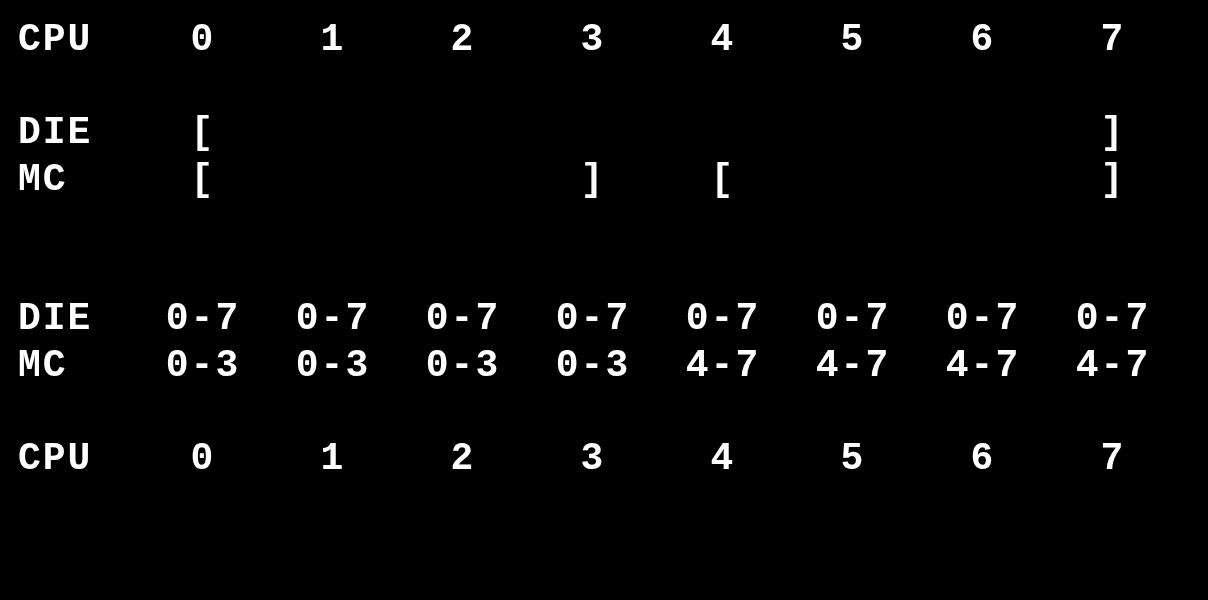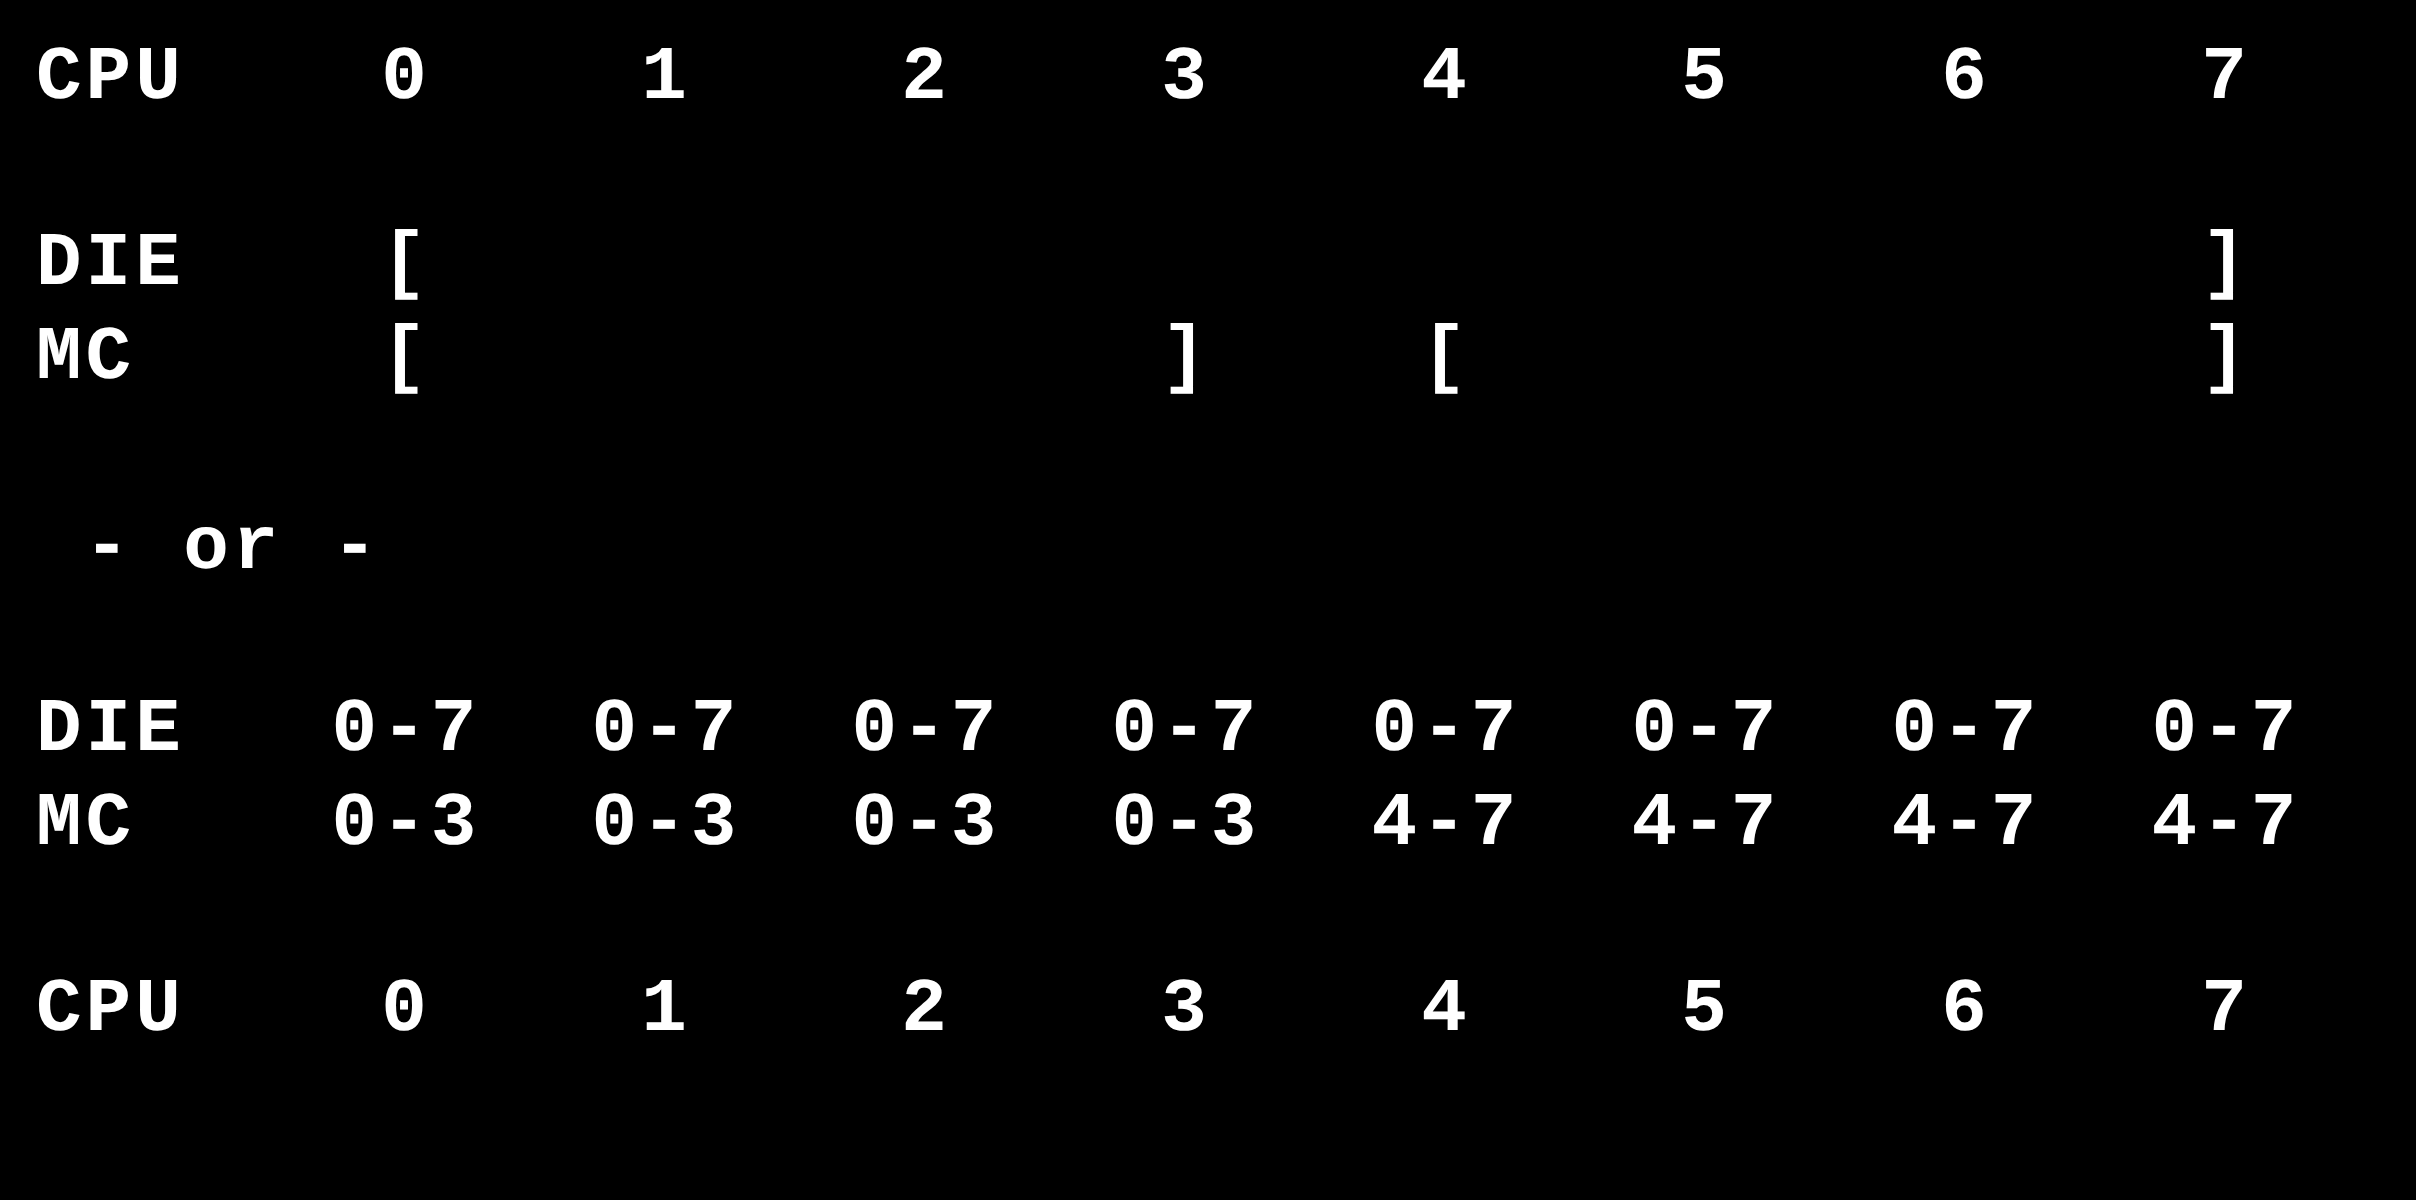--- a/index.html
+++ b/index.html
@@ -74,21 +74,20 @@
     <div class="cell"></div>
     <div class="cell">]</div>
     <div class="cell">[</div>
     <div class="cell"></div>
     <div class="cell"></div>
     <div class="cell">]</div>
   </div>
 
   <div class="gap"></div>
 
-  <div class="or-row"> - or -</div>
 
   <div class="gap"></div>
 
   <div class="row">
     <div class="label">DIE</div>
     <div class="cell">0-7</div>
     <div class="cell">0-7</div>
     <div class="cell">0-7</div>
     <div class="cell">0-7</div>
     <div class="cell">0-7</div>

